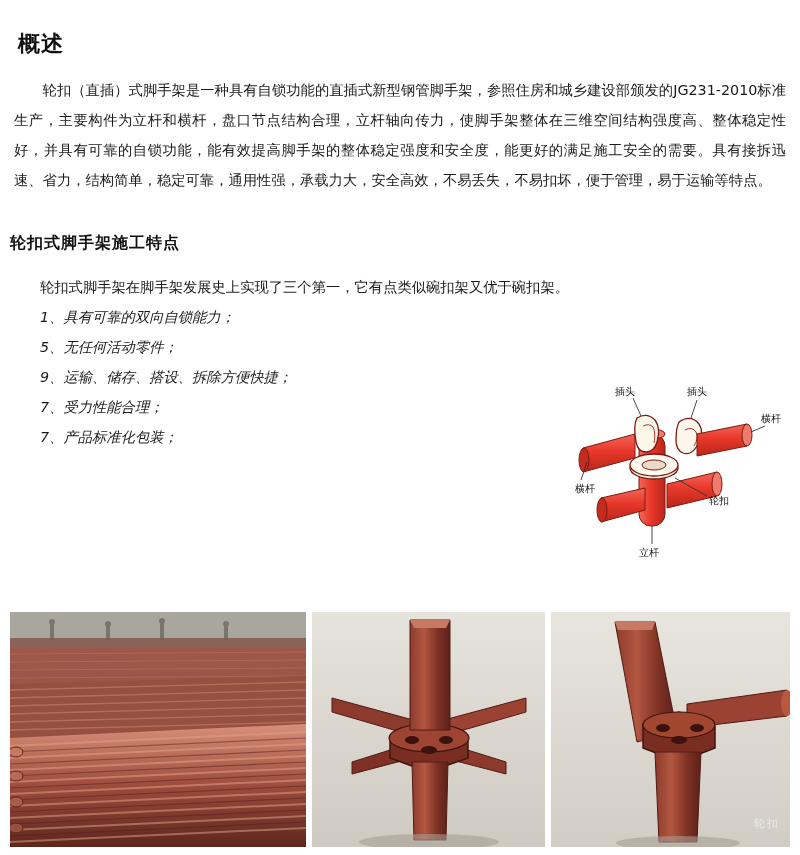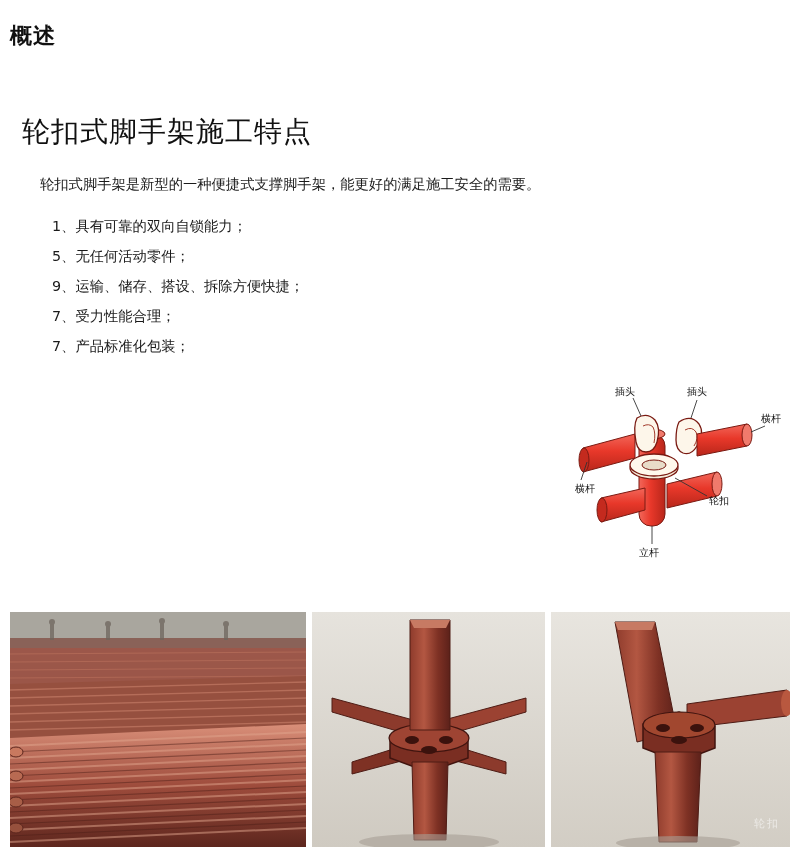--- a/index.html
+++ b/index.html
@@ -13,29 +13,29 @@
   .page {
     position: relative;
     width: 800px;
     height: 855px;
     overflow: hidden;
   }
   .h1 {
     font-size: 22px;
     font-weight: bold;
     letter-spacing: 1px;
-    margin: 0;
+    margin: 8px;
     padding: 21px 0 0 10px;
     color: #111;
   }
   .section-title {
-    font-size: 28px;
-    font-weight: normal;
+    font-size: 16px;
+    font-weight: bold;
     letter-spacing: 1px;
-    margin: 12px;
+    margin: 0;
     padding: 0 0 0 10px;
     color: #111;
   }
   .body-block {
     padding: 0 14px 0 14px;
   }
   p.para {
     font-size: 14.3px;
     line-height: 30px;
     text-align: justify;
@@ -46,22 +46,23 @@
   .intro-wrap { margin-top: 18px; }
   .feature-intro {
     font-size: 14.3px;
     line-height: 30px;
     margin: 0;
     padding-left: 40px;
     color: #1a1a1a;
   }
   ol.feature-list {
     list-style: none;
-    margin: 12px;
+    margin: 0;
     padding: 0 0 0 40px;
+    font-style: italic;
   }
   ol.feature-list li {
     font-size: 14.3px;
     line-height: 30px;
     color: #1a1a1a;
   }
   
   .diagram {
     position: absolute;
     left: 575px;
@@ -98,28 +99,29 @@
   }
 </style>
 </head>
 <body>
 
 <div class="page">
 
   <h1 class="h1">概述</h1>
 
   <div class="body-block" style="margin-top:16px;">
+    <p class="para">轮扣（直插）式脚手架是一种具有自锁功能的直插式新型钢管脚手架，参照住房和城乡建设部颁发的JG231-2010标准生产，主要构件为立杆和横杆，盘口节点结构合理，立杆轴向传力，使脚手架整体在三维空间结构强度高、整体稳定性好，并具有可靠的自锁功能，能有效提高脚手架的整体稳定强度和安全度，能更好的满足施工安全的需要。具有接拆迅速、省力，结构简单，稳定可靠，通用性强，承载力大，安全高效，不易丢失，不易扣坏，便于管理，易于运输等特点。</p>
   </div>
 
   <div style="height:34px;"></div>
 
   <h2 class="section-title">轮扣式脚手架施工特点</h2>
 
   <div class="intro-wrap">
-    <p class="feature-intro">轮扣式脚手架是新型的一种便捷式支撑脚手架，能更好的满足施工安全的需要。</p>
+    <p class="feature-intro">轮扣式脚手架在脚手架发展史上实现了三个第一，它有点类似碗扣架又优于碗扣架。</p>
     <ol class="feature-list">
       <li>1、具有可靠的双向自锁能力；</li>
       <li>5、无任何活动零件；</li>
       <li>9、运输、储存、搭设、拆除方便快捷；</li>
       <li>7、受力性能合理；</li>
       <li>7、产品标准化包装；</li>
     </ol>
   </div>
 
   <div class="diagram">

